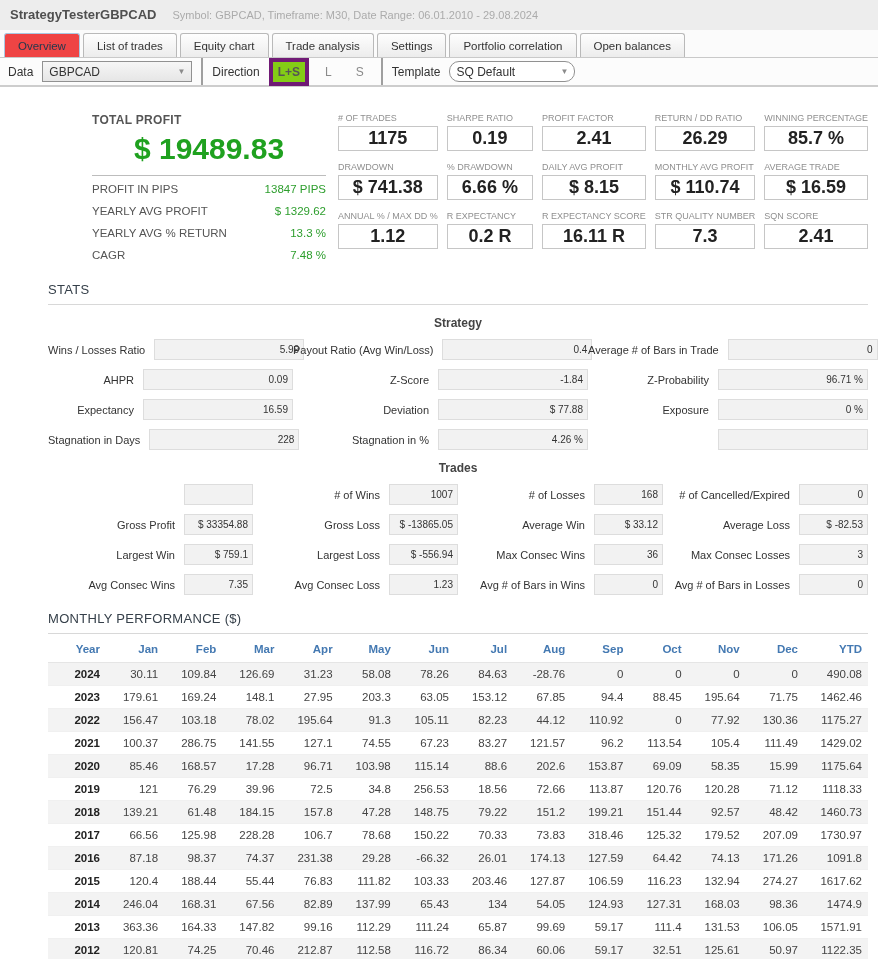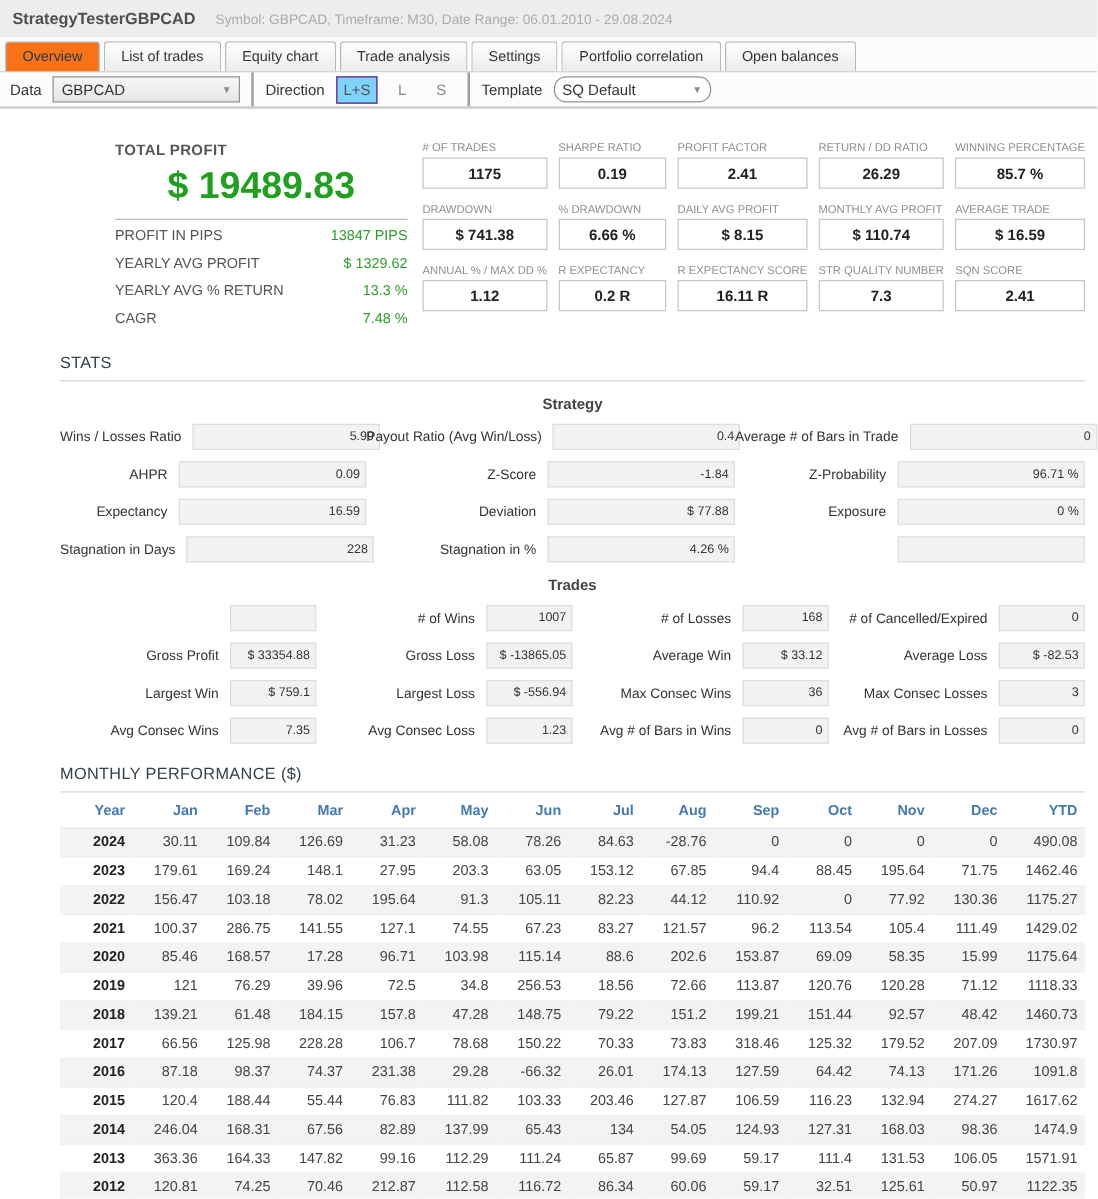--- a/index.html
+++ b/index.html
@@ -8,49 +8,49 @@
 
   
   .titlebar { height:30px; background:#ededed; display:flex; align-items:baseline; gap:16px; padding:7px 0 0 10px; }
   .titlebar .app-title { font-size:13px; font-weight:bold; color:#4f4f4f; }
   .titlebar .app-subtitle { font-size:11px; color:#ababab;text-align:center; }
 
   
   .tabbar { display:flex; gap:3px; padding:3px 0 0 4px; background:#fbfbfb; border-bottom:1px solid #c9c9c9; }
   .tab { font-size:11.5px; padding:6px 13px 5px; border:1px solid #b9b9b9; border-bottom:none;
          border-radius:3px 3px 0 0; background:linear-gradient(#fefefe,#ececec); color:#333; cursor:default; }
-  .tab.active { background:#f97316; border-color:#a9c8e2; color:#23394e; }
+  .tab.active { background:#ef4444; border-color:#a9c8e2; color:#23394e; }
 
   
   .toolbar { display:flex; align-items:center; height:29px; padding:0 0 0 8px; gap:9px;
              border-bottom:2px solid #cdcdcd; background:#fcfcfc; font-size:12px; }
   .vsep { width:2px; align-self:stretch; background:#9f9f9f; }
   .dropdown { border:1px solid #919191; height:21px; display:flex; align-items:center;
               justify-content:space-between; padding:0 6px; font-size:12px; }
   .dropdown.gray { background:linear-gradient(#f6f6f6,#e6e6e6); width:150px; }
   .dropdown.white { background:#fff; width:126px;border-radius:10px; }
   .dd-arrow { color:#8a8a8a; font-size:8px; margin-left:8px; }
   .dir-opt { color:#8a8a8a; padding:3px 8px; font-size:12px; }
-  .dir-opt.selected { color:#555; border:1px solid #701a75; background:#7dd3fc; padding:3px 5px; }
+  .dir-opt.selected { color:#555; border:4px solid #701a75; background:#84cc16; padding:3px 5px;font-weight:bold; }
 
   
   .overview { display:flex; padding:26px 10px 2px 48px;margin-left:44px; }
   .tp-block { width:234px; flex:none; }
   .tp-label { font-size:12px; font-weight:bold; color:#555; letter-spacing:.3px; }
   .tp-value { color:#1fa11f; font-size:30px; font-weight:bold; text-align:center;
               padding:5px 0 9px; border-bottom:1px solid #bdbdbd; }
   .tp-row { display:flex; justify-content:space-between; font-size:11.5px; padding:5px 0 0; line-height:17px; }
   .tp-row .l { color:#555; }
   .tp-row .v { color:#2d9e2d; }
 
   .metrics { flex:1; margin-left:12px; display:grid; grid-template-columns:repeat(5,1fr);
              column-gap:9px; row-gap:11px; align-content:start; }
   .metric .mlabel { font-size:9px; color:#8f8f8f; margin-bottom:3px; white-space:nowrap; }
   .metric .mbox { border:1px solid #c6c6c6; background:#fff; height:25px; display:flex; align-items:center;
-                  justify-content:center; font-weight:bold; font-size:12px; color:#222; }
+                  justify-content:center; font-weight:bold; font-size:18px; color:#222; }
 
   
   .section { padding:10px 10px 0 48px; }
   .section-title { font-size:13px; font-weight:normal; color:#36404a; letter-spacing:.3px;
                    padding:6px 0 7px; border-bottom:1px solid #d8d8d8; }
   .subheading { text-align:center; font-weight:bold; font-size:12px; color:#444; margin:11px 0 9px; }
 
   .sgrid { display:grid; row-gap:9px; }
   .sgrid.cols3 { grid-template-columns:245px 295px 280px; }
   .sgrid.cols4 { grid-template-columns:repeat(4, 1fr); }

